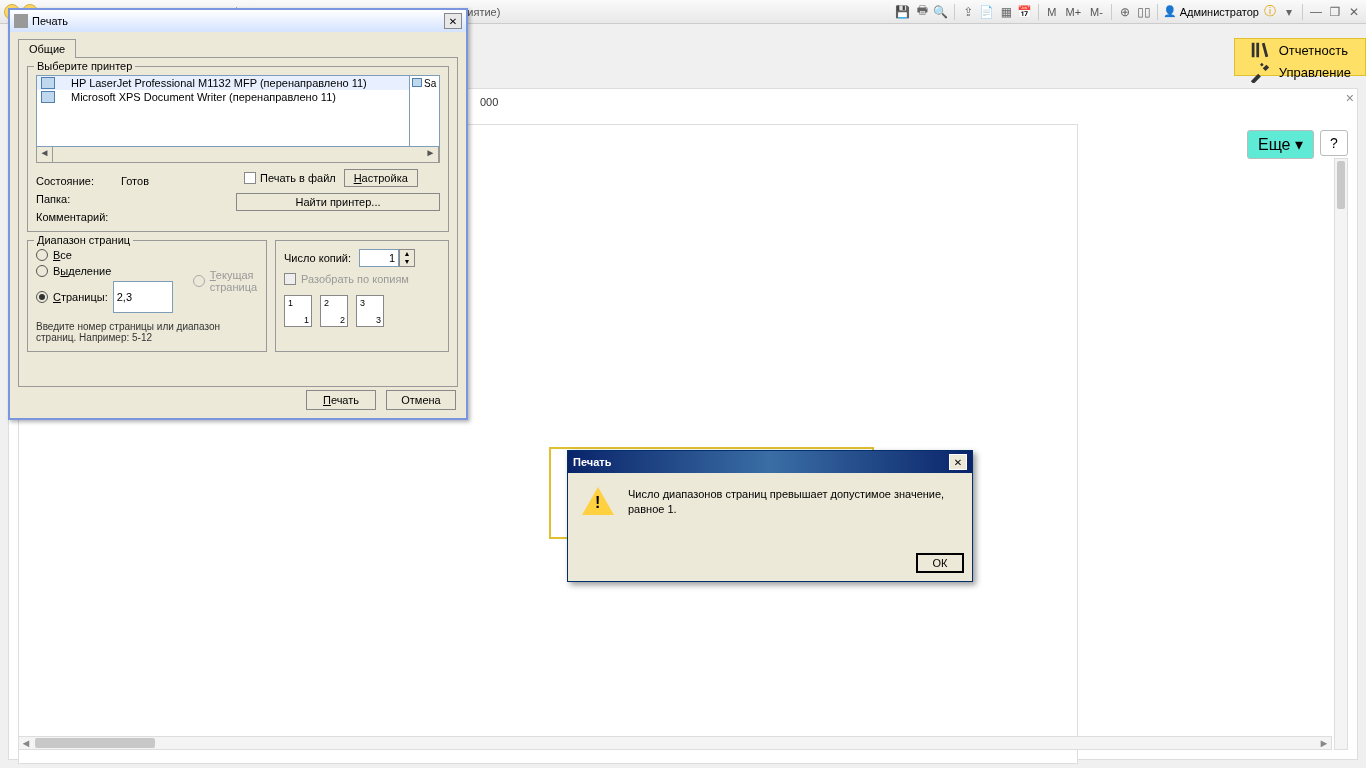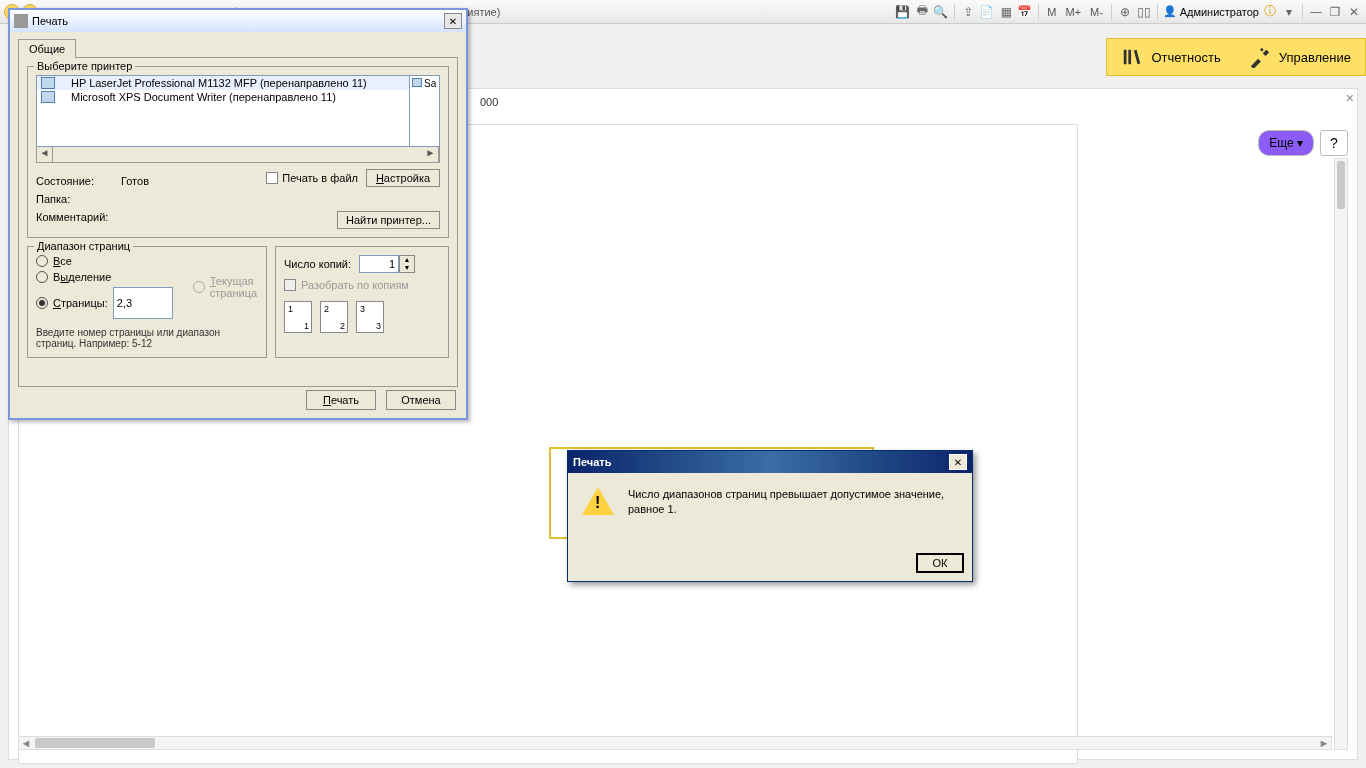--- a/index.html
+++ b/index.html
@@ -25,30 +25,30 @@
 .title-bar-text { color: #555; margin-left: 40px; white-space: nowrap; font-size: 11px;}
 .nav-circles { display: flex; gap: 2px;}
 .nav-circle { width: 16px; height: 16px; border-radius: 50%; background: #ffd966; border:1px solid #d0b040;}
 .toolbar-right { margin-left: auto; display: flex; align-items: center; gap: 3px;}
 .tb-icon { width: 16px; height: 16px; display: inline-flex; align-items: center; justify-content: center; font-size: 12px; color: #666; cursor: pointer;}
 .tb-sep { width:1px; height:16px; background:#ccc; margin:0 2px;}
 .tb-text { font-size:11px; color:#555; padding:0 3px;}
 .user-lbl { display:flex; align-items:center; gap:3px; font-size:11px;}
 
 .main-area { position:absolute; top:24px; left:0; right:0; bottom:0; }
-.ribbon { position:absolute; top:14px; right:0; height:38px; display:flex; background:#ffe066; border:1px solid #e0c030;}
+.ribbon { position:absolute; top:14px; right:0; height:38px; display:flex; background:#ffe066; border:1px solid #e0c030;flex-direction:column;}
 .ribbon-item { display:flex; align-items:center; gap:8px; padding:0 14px; font-size:13px; cursor:pointer;}
 .ribbon-icon { width:22px; height:22px; display:flex; align-items:center; justify-content:center; color:#333;}
 
 .workspace { position:absolute; top:64px; left:8px; right:8px; bottom:8px; background:#fff; border:1px solid #ddd;}
 .close-x { position:absolute; top:66px; right:12px; font-size:14px; color:#888; cursor:pointer;}
 .workspace-topnum { position:absolute; left:480px; top:72px; font-size:11px; color:#333;}
 .sheet { position:absolute; left:18px; top:100px; width:1060px; height:640px; border:1px solid #ddd; background:#fff;}
 .more-btn-row { position:absolute; right:18px; top:106px; display:flex; gap:6px;}
-.more-btn { background:#8b5cf6; border:1px solid #bbb; border-radius:11px; padding:4px 10px; font-size:12px; cursor:pointer;}
+.more-btn { background:#5eead4; border:1px solid #bbb; border-radius:3px; padding:4px 10px; font-size:16px; cursor:pointer;}
 .help-btn { background:#fff; border:1px solid #bbb; border-radius:3px; width:28px; height:26px; font-size:14px; cursor:pointer;}
 
 .scrollbar-v { position:absolute; right:18px; top:134px; bottom:18px; width:14px; background:#f4f4f4; border:1px solid #ddd;}
 .scrollbar-thumb { position:absolute; top:2px; left:2px; right:2px; height:48px; background:#c8c8c8; border-radius:2px;}
 .scrollbar-h { position:absolute; left:18px; right:34px; bottom:18px; height:14px; background:#f4f4f4; border:1px solid #ddd; display:flex; align-items:center;}
 .scrollbar-h .arrow { width:14px; text-align:center; color:#888; cursor:pointer;}
 .scrollbar-h .thumb { height:10px; background:#c8c8c8; border-radius:2px; width:120px; margin-left:2px;}
 
 
 .print-dialog {
@@ -249,21 +249,21 @@
               <span class="lbl">Состояние:</span>
               <span>Готов</span>
             </div>
           <div class="status-row">
               <span class="lbl">Папка:</span>
             </div>
           <div class="status-row">
               <span class="lbl">Комментарий:</span>
             </div>
         </div>
-        <div style="flex:1; display:flex; flex-direction:column; align-items:flex-end; gap:24px;">
+        <div style="flex:1; display:flex; flex-direction:column; gap:6px;">
           <div style="display:flex; align-items:center; gap:8px;">
             <label class="ptf-row">
               <span class="chk"></span>
               <span>Печать в файл</span>
             </label>
             <button class="btn"><u>Н</u><span>астройка</span></button>
           </div>
           <button class="btn">Найти принтер...</button>
         </div>
       </div>

